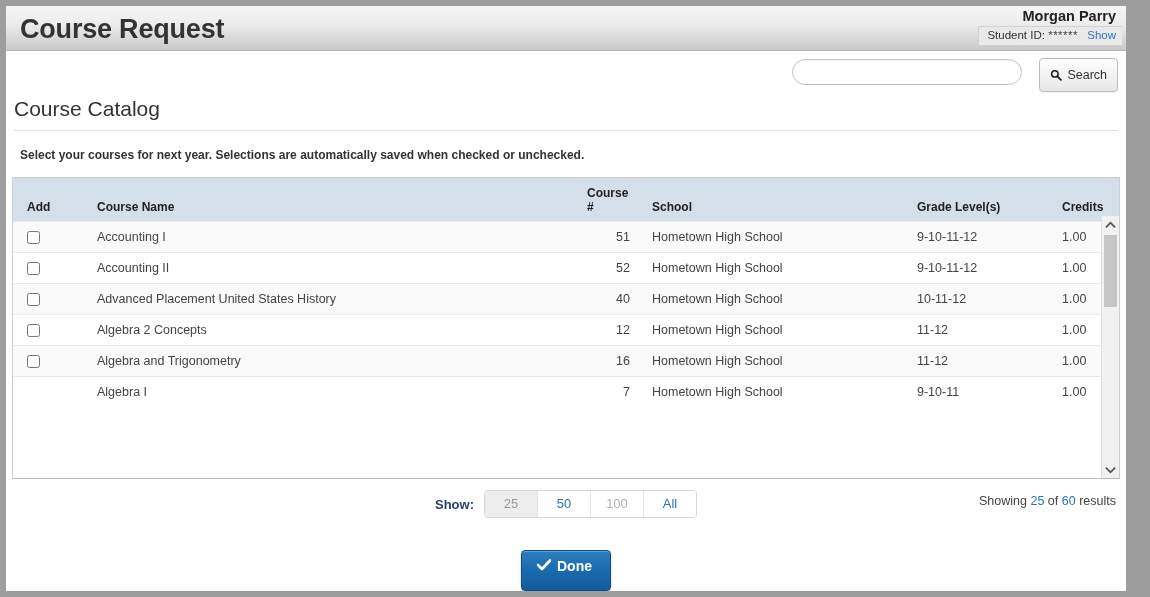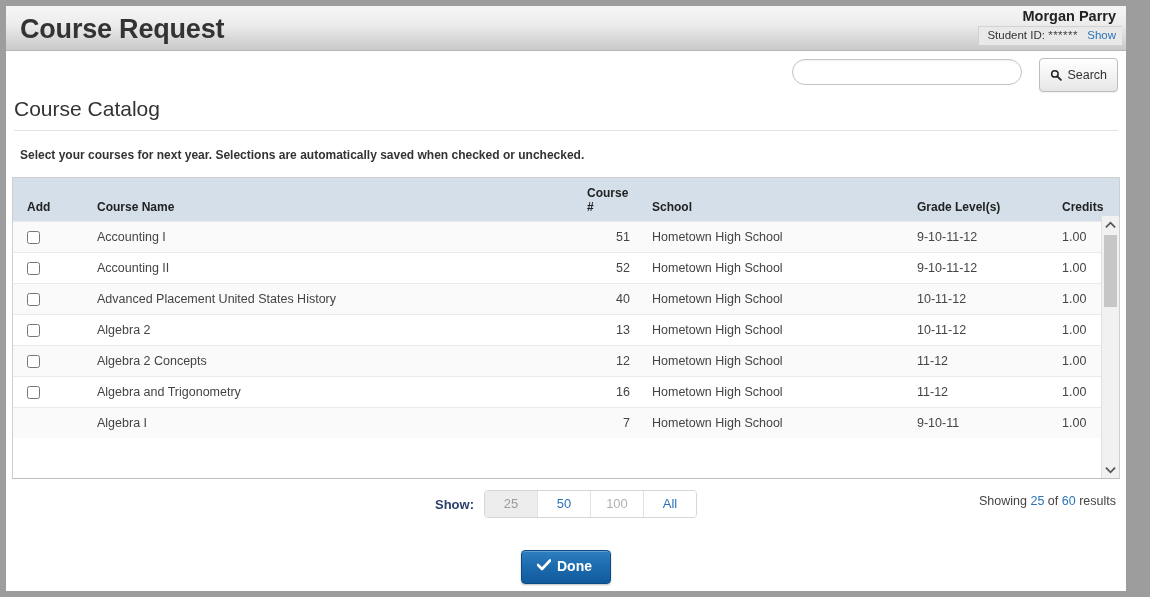--- a/index.html
+++ b/index.html
@@ -283,21 +283,21 @@
   
   .footer {
     margin-top: 30px;
     display: flex;
     justify-content: center;
   }
   .done-button {
     display: flex;
     align-items: center;
     gap: 6px;
-    padding: 7px 18px 9px 15px;
+    padding: 7px 18px 16px 15px;
     border: 1px solid #0c4b85;
     border-radius: 4px;
     background: linear-gradient(to bottom, #2f7ec0 0%, #1d6cb0 45%, #115a9c 100%);
     color: #ffffff;
     font-size: 14px;
     font-weight: bold;
     font-family: "Liberation Sans", sans-serif;
     cursor: pointer;
     box-shadow: 0 1px 2px rgba(0,0,0,0.25), inset 0 1px 0 rgba(255,255,255,0.25);
   }
@@ -366,28 +366,20 @@
             <td class="col-name">Accounting II</td>
             <td class="col-num">52</td>
             <td class="col-school">Hometown High School</td>
             <td class="col-grade">9-10-11-12</td>
             <td class="col-credits">1.00</td>
           </tr>
           <tr>
             <td class="col-add"><input type="checkbox" class="cb" style=""></td>
             <td class="col-name">Advanced Placement United States History</td>
             <td class="col-num">40</td>
-            <td class="col-school">Hometown High School</td>
-            <td class="col-grade">10-11-12</td>
-            <td class="col-credits">1.00</td>
-          </tr>
-          <tr>
-            <td class="col-add"><input type="checkbox" class="cb" style=""></td>
-            <td class="col-name">Algebra 2</td>
-            <td class="col-num">13</td>
             <td class="col-school">Hometown High School</td>
             <td class="col-grade">10-11-12</td>
             <td class="col-credits">1.00</td>
           </tr>
           <tr>
             <td class="col-add"><input type="checkbox" class="cb" style=""></td>
             <td class="col-name">Algebra 2 Concepts</td>
             <td class="col-num">12</td>
             <td class="col-school">Hometown High School</td>
             <td class="col-grade">11-12</td>

